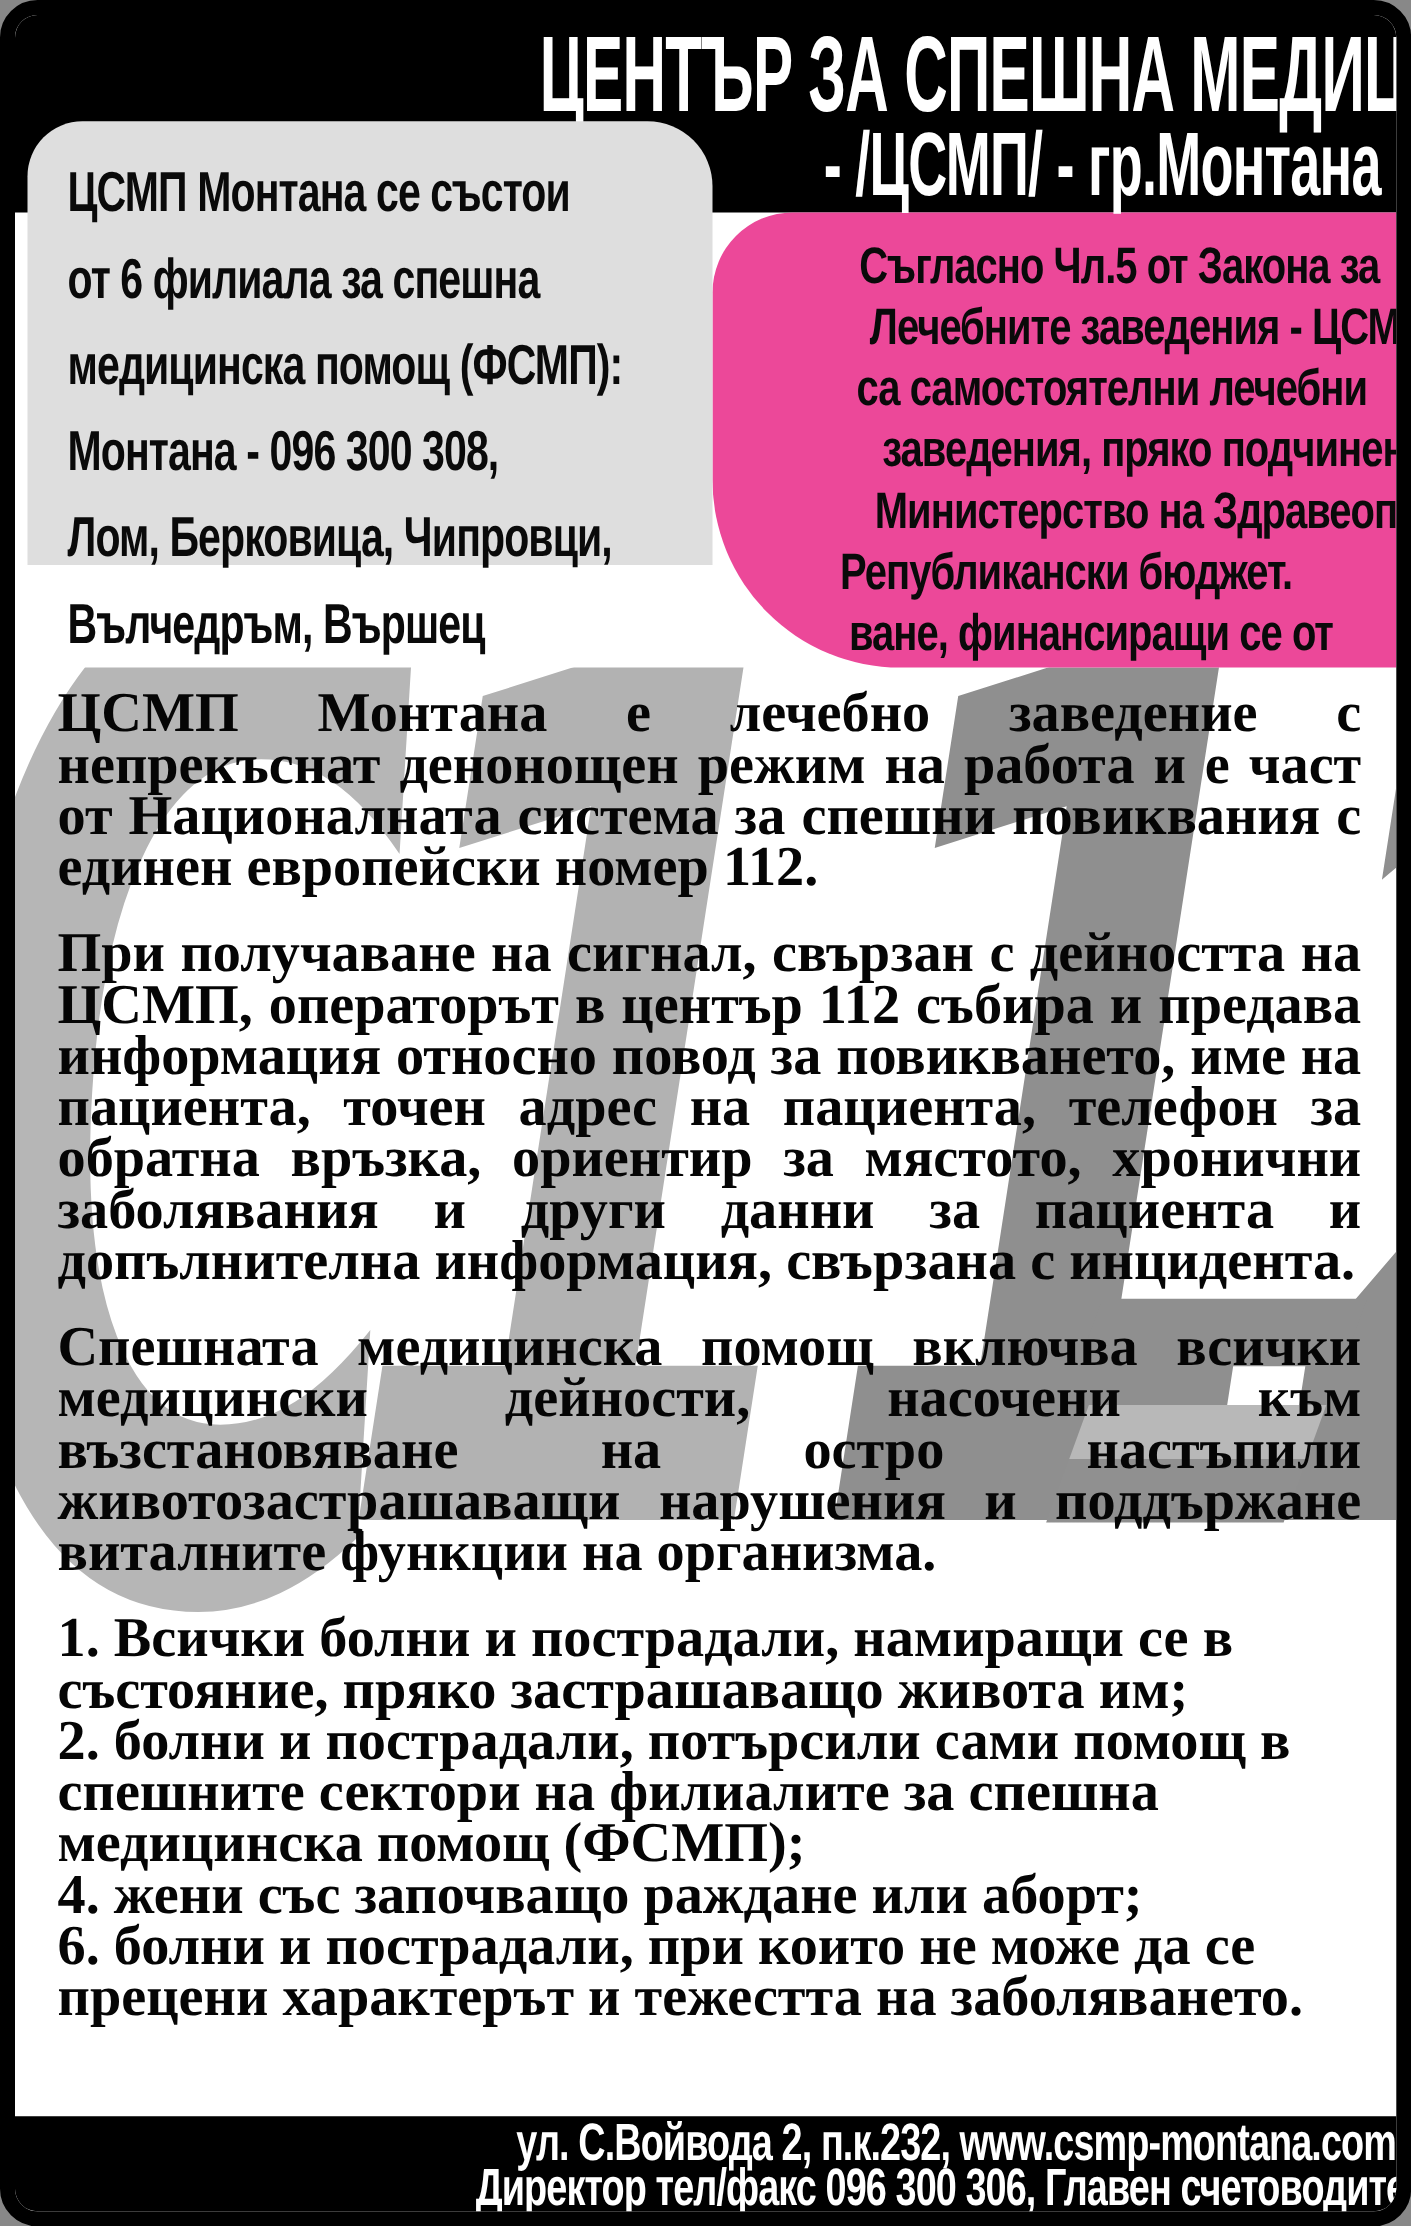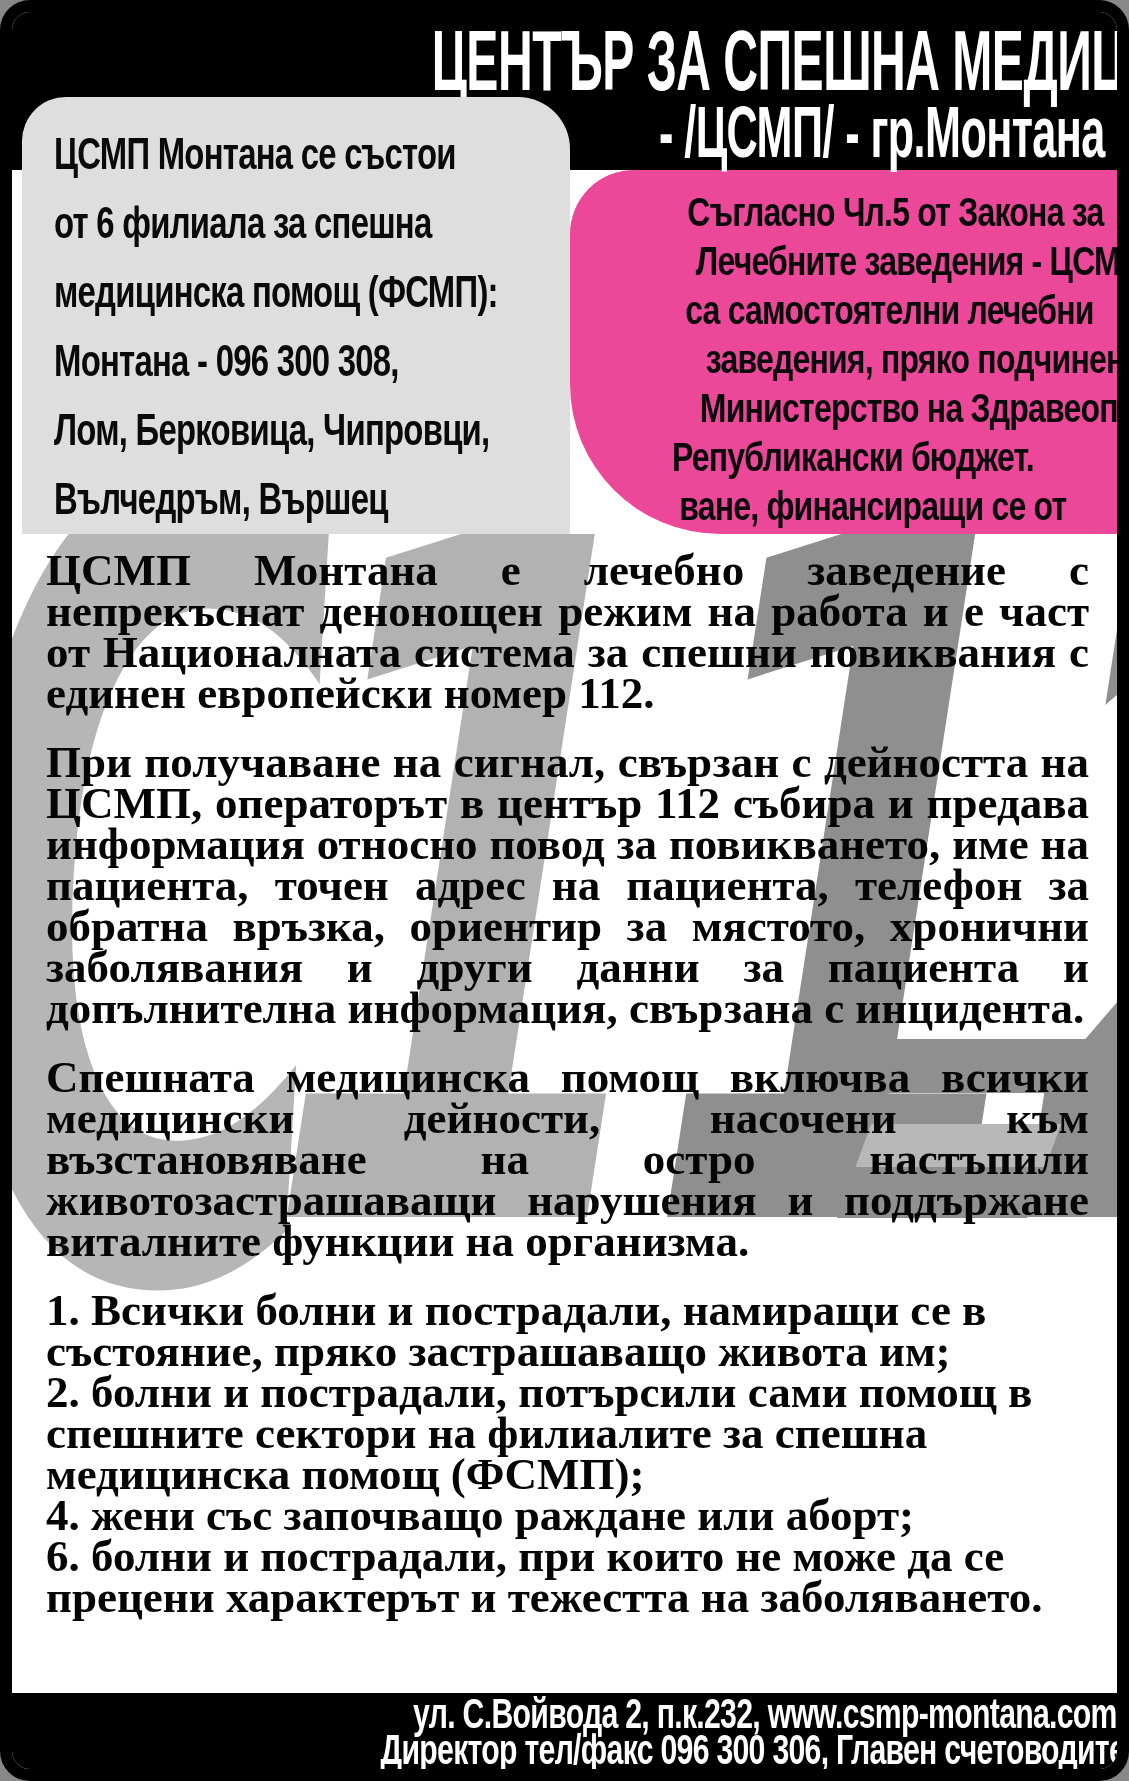--- a/index.html
+++ b/index.html
@@ -16,21 +16,21 @@
   }
   
   .banner{position:absolute;left:0;right:0;top:0;height:158px;background:#000;z-index:1;}
   .title{position:absolute;left:0;right:0;top:2px;text-align:center;z-index:2;color:#fff;white-space:nowrap;}
   .title .cond{display:inline-block;font-weight:bold;font-size:86px;line-height:92px;
     transform:scaleX(0.56);transform-origin:center top;letter-spacing:-1px;}
   .subtitle{position:absolute;right:12px;top:82px;z-index:3;color:#fff;white-space:nowrap;}
   .subtitle .cond{display:inline-block;font-weight:bold;font-size:72px;line-height:76px;
     transform:scaleX(0.60);transform-origin:right top;letter-spacing:-1px;}
   
-  .left-box{position:absolute;left:10px;top:85px;width:548px;height:437px;z-index:3;
+  .left-box{position:absolute;left:10px;top:85px;width:548px;height:355px;z-index:3;
     background:#dedede;border-radius:44px 52px 0 0;box-sizing:border-box;padding:22px 0 0 32px;}
   .left-box .ln{height:69px;line-height:69px;white-space:nowrap;}
   .left-box .cond{display:inline-block;font-weight:bold;font-size:45px;color:#0a0a0a;
     transform:scaleX(0.73);transform-origin:left center;letter-spacing:-1px;}
   .right-box{position:absolute;left:558px;top:158px;width:547px;height:364px;z-index:2;
     background:#ec4899;border-radius:64px 0 0 150px;box-sizing:border-box;padding:18px 16px 0 0;text-align:left;}
   .right-box .ln{height:49px;line-height:49px;white-space:nowrap;}
   .right-box .cond{display:inline-block;font-weight:bold;font-size:41px;color:#0a0a0a;
     transform:scaleX(0.78);transform-origin:right center;letter-spacing:-1px;}
   

